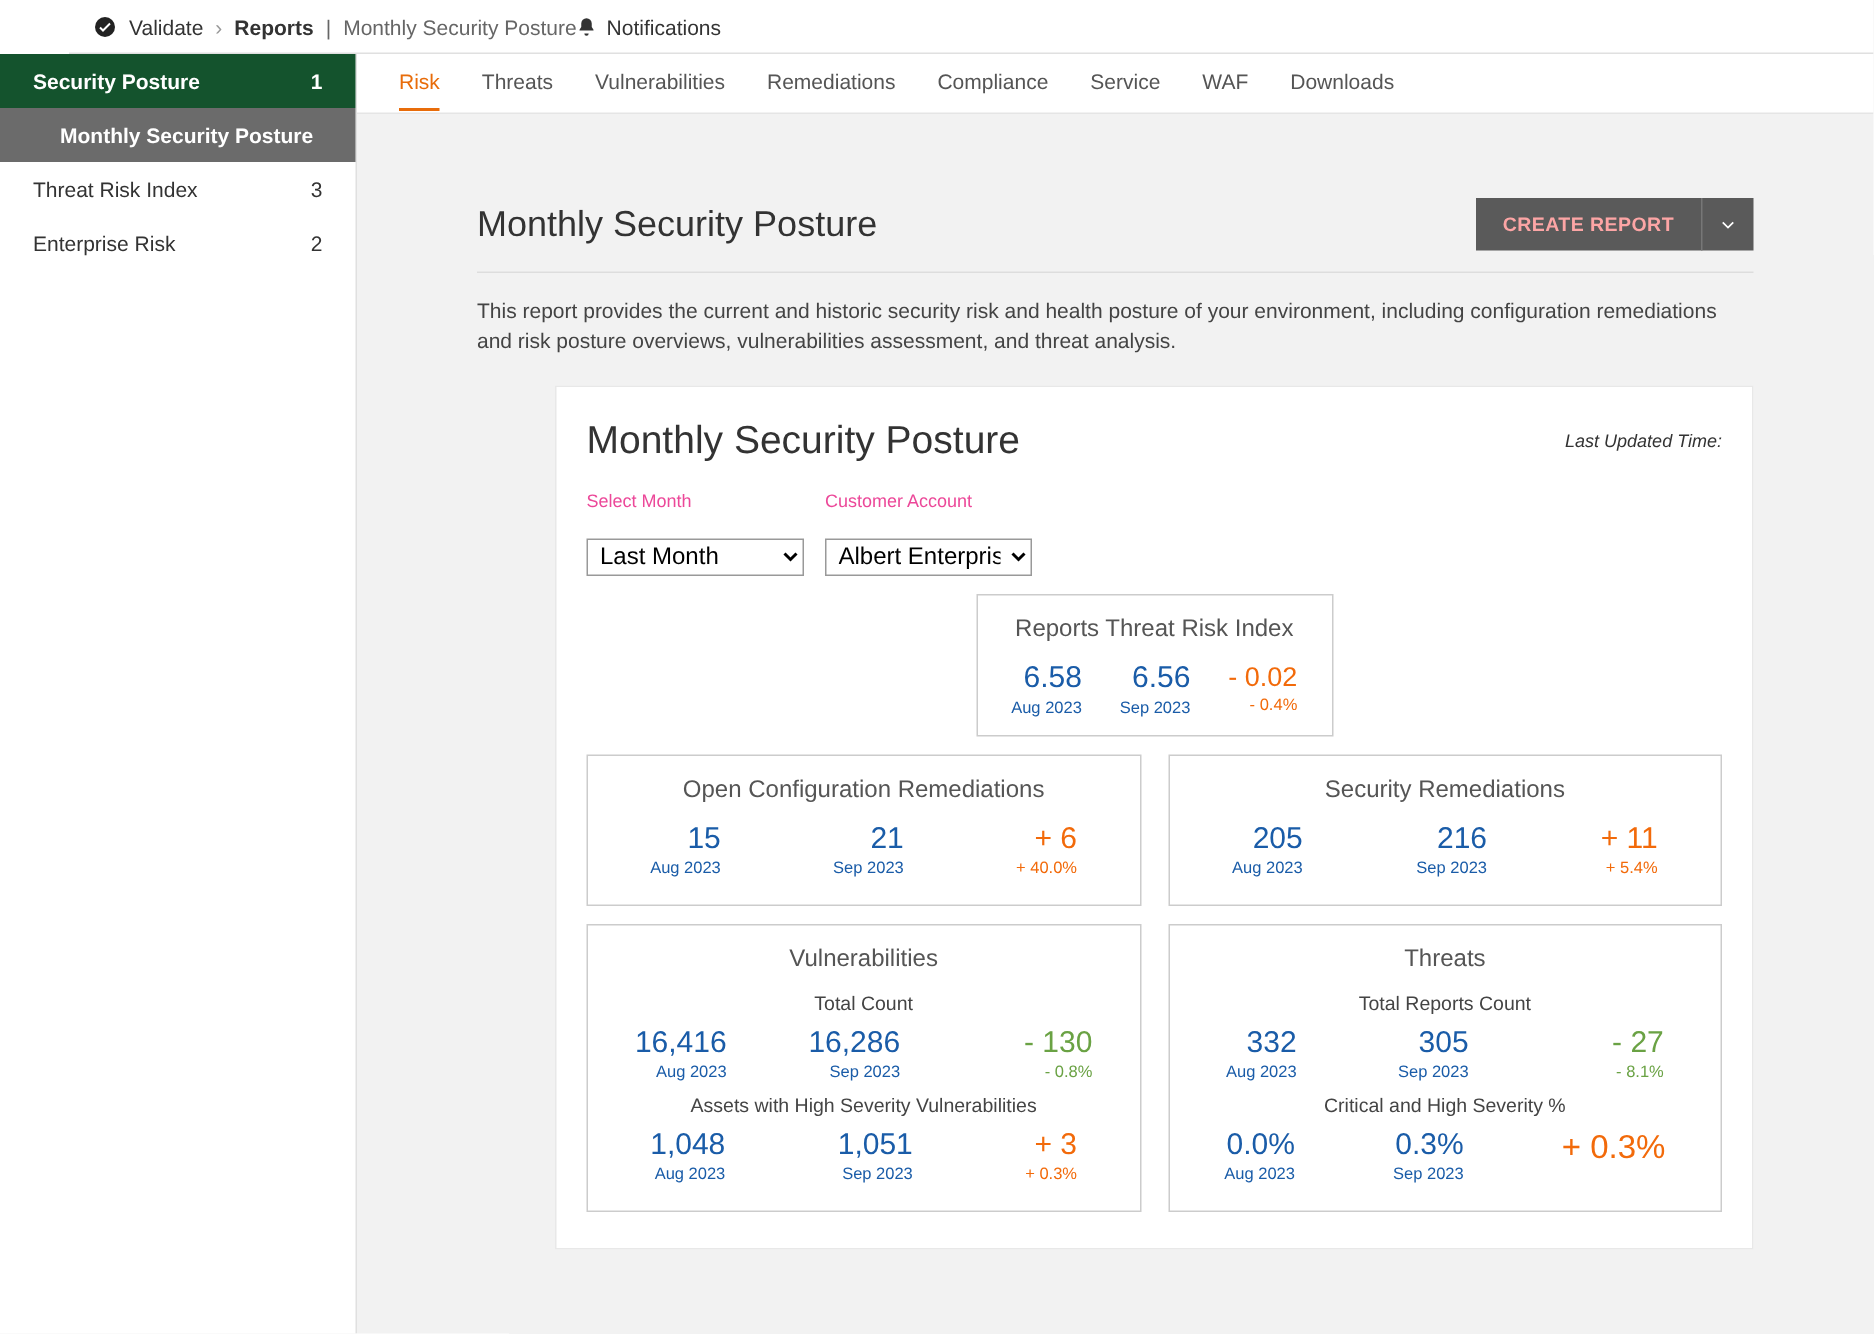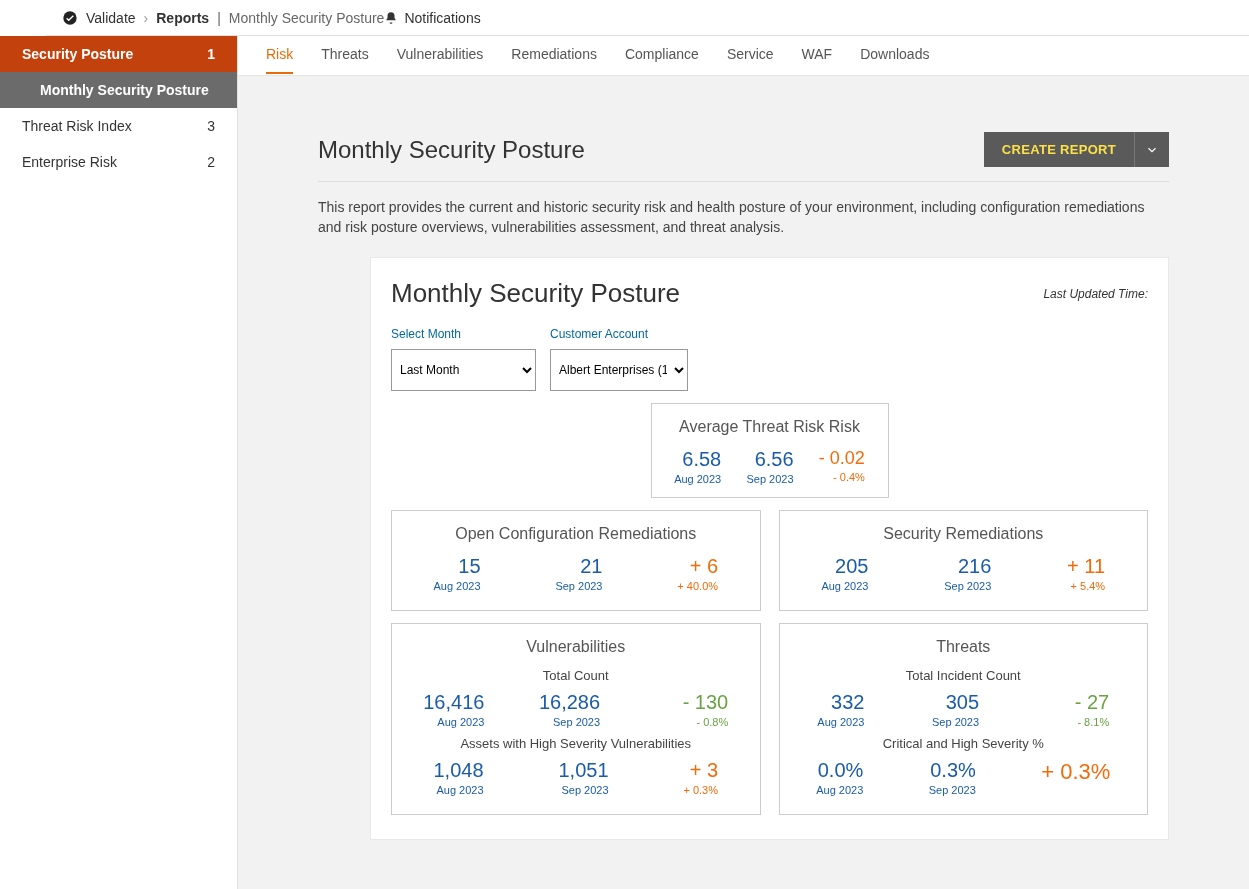--- a/index.html
+++ b/index.html
@@ -50,21 +50,21 @@
     padding-top: 0;
   }
   .side-item {
     display: flex;
     justify-content: space-between;
     padding: 10px 22px;
     font-size: 14px;
     cursor: pointer;
   }
   .side-item.active {
-    background: #c2410c;
+    background: #14532d;
     color: #fff;
     font-weight: 600;
   }
   .side-item.sub {
     background: #6b6b6b;
     color: #fff;
     padding-left: 40px;
     font-weight: 600;
   }
   .main {
@@ -106,21 +106,21 @@
   .page-title {
     font-size: 24px;
     font-weight: 500;
     color: #333;
   }
   .create-btn-group {
     display: flex;
   }
   .create-btn {
     background: #5a5a5a;
-    color: #fde047;
+    color: #fca5a5;
     border: none;
     padding: 10px 18px;
     font-size: 13px;
     font-weight: 600;
     letter-spacing: 0.3px;
     cursor: pointer;
   }
   .create-btn-caret {
     background: #5a5a5a;
     border: none;
@@ -175,26 +175,26 @@
     color: #333;
   }
   .selectors {
     display: flex;
     gap: 14px;
     margin-bottom: 12px;
   }
   .selector label {
     display: block;
     font-size: 12px;
-    color: #0369a1;
-    margin-bottom: 8px;
+    color: #ec4899;
+    margin-bottom: 18px;
   }
   .selector select {
-    font-size: 12px;
-    padding: 12px 4px;
+    font-size: 16px;
+    padding: 2px 4px;
     border: 1px solid #999;
     background: #fff;
     width: 145px;
   }
   .selector.wide select { width: 138px; }
   .kpi-row-1 {
     display: flex;
     justify-content: center;
   }
   .kpi-card {
@@ -327,21 +327,21 @@
           <div class="selector wide">
             <label>Customer Account</label>
             <select>
               <option>Albert Enterprises (1078…</option>
             </select>
           </div>
         </div>
 
         <div class="kpi-row-1">
           <div class="kpi-card small">
-            <div class="kpi-title">Average Threat Risk Risk</div>
+            <div class="kpi-title">Reports Threat Risk Index</div>
             <div class="kpi-cols">
               <div class="kpi-col">
                 <div class="kpi-val blue">6.58</div>
                 <div class="kpi-sub blue">Aug 2023</div>
               </div>
               <div class="kpi-col">
                 <div class="kpi-val blue">6.56</div>
                 <div class="kpi-sub blue">Sep 2023</div>
               </div>
               <div class="kpi-col">
@@ -419,21 +419,21 @@
               </div>
               <div class="kpi-col">
                 <div class="kpi-val orange">+ 3</div>
                 <div class="kpi-sub orange">+ 0.3%</div>
               </div>
             </div>
           </div>
 
           <div class="kpi-card wide">
             <div class="kpi-title">Threats</div>
-            <div class="kpi-subtitle">Total Incident Count</div>
+            <div class="kpi-subtitle">Total Reports Count</div>
             <div class="kpi-cols">
               <div class="kpi-col">
                 <div class="kpi-val blue">332</div>
                 <div class="kpi-sub blue">Aug 2023</div>
               </div>
               <div class="kpi-col">
                 <div class="kpi-val blue">305</div>
                 <div class="kpi-sub blue">Sep 2023</div>
               </div>
               <div class="kpi-col">

